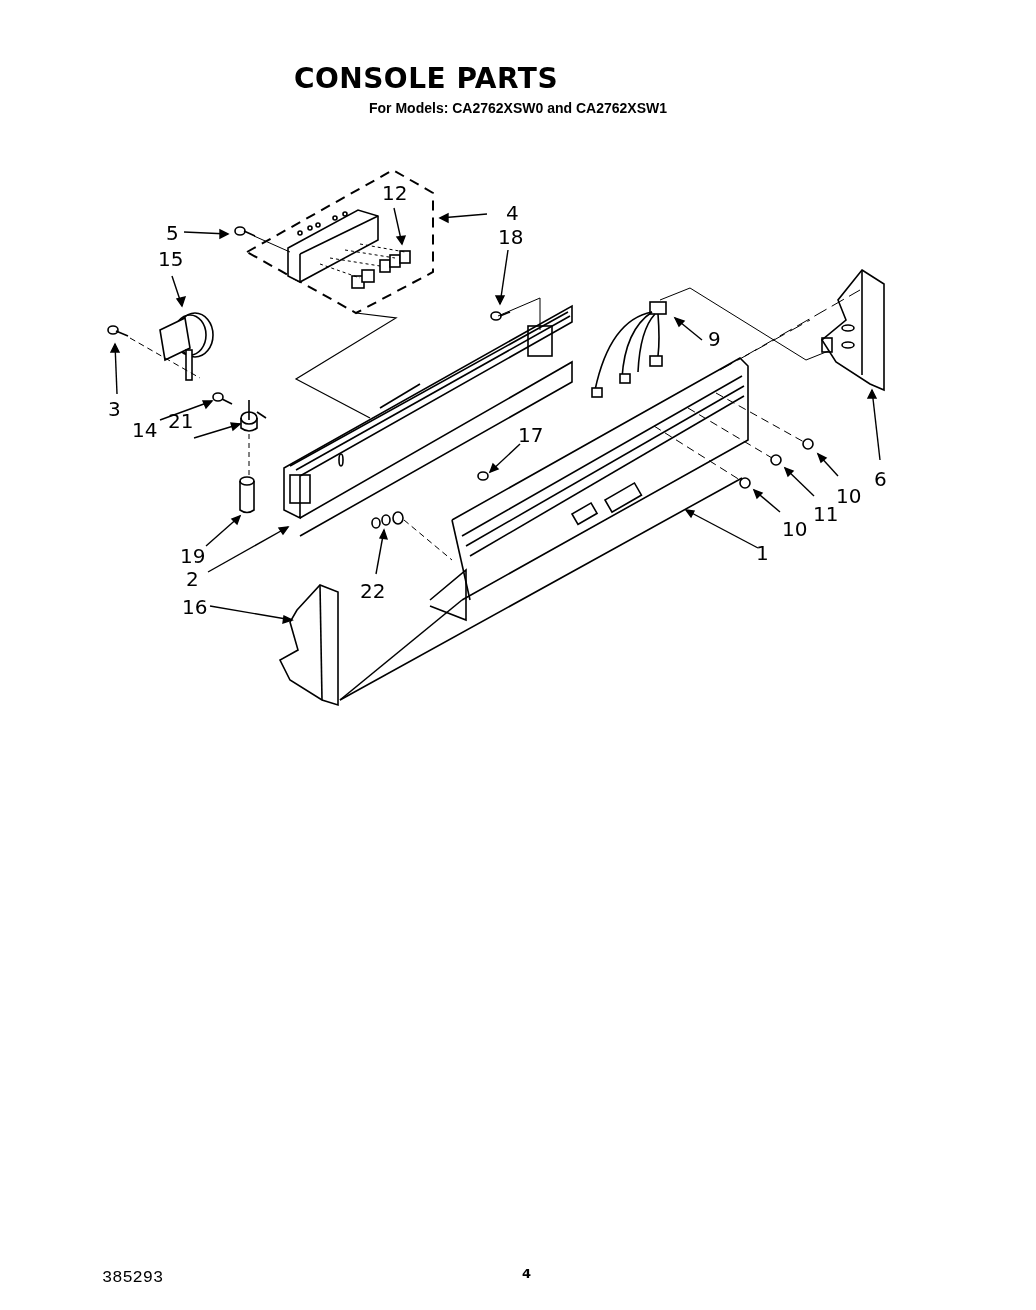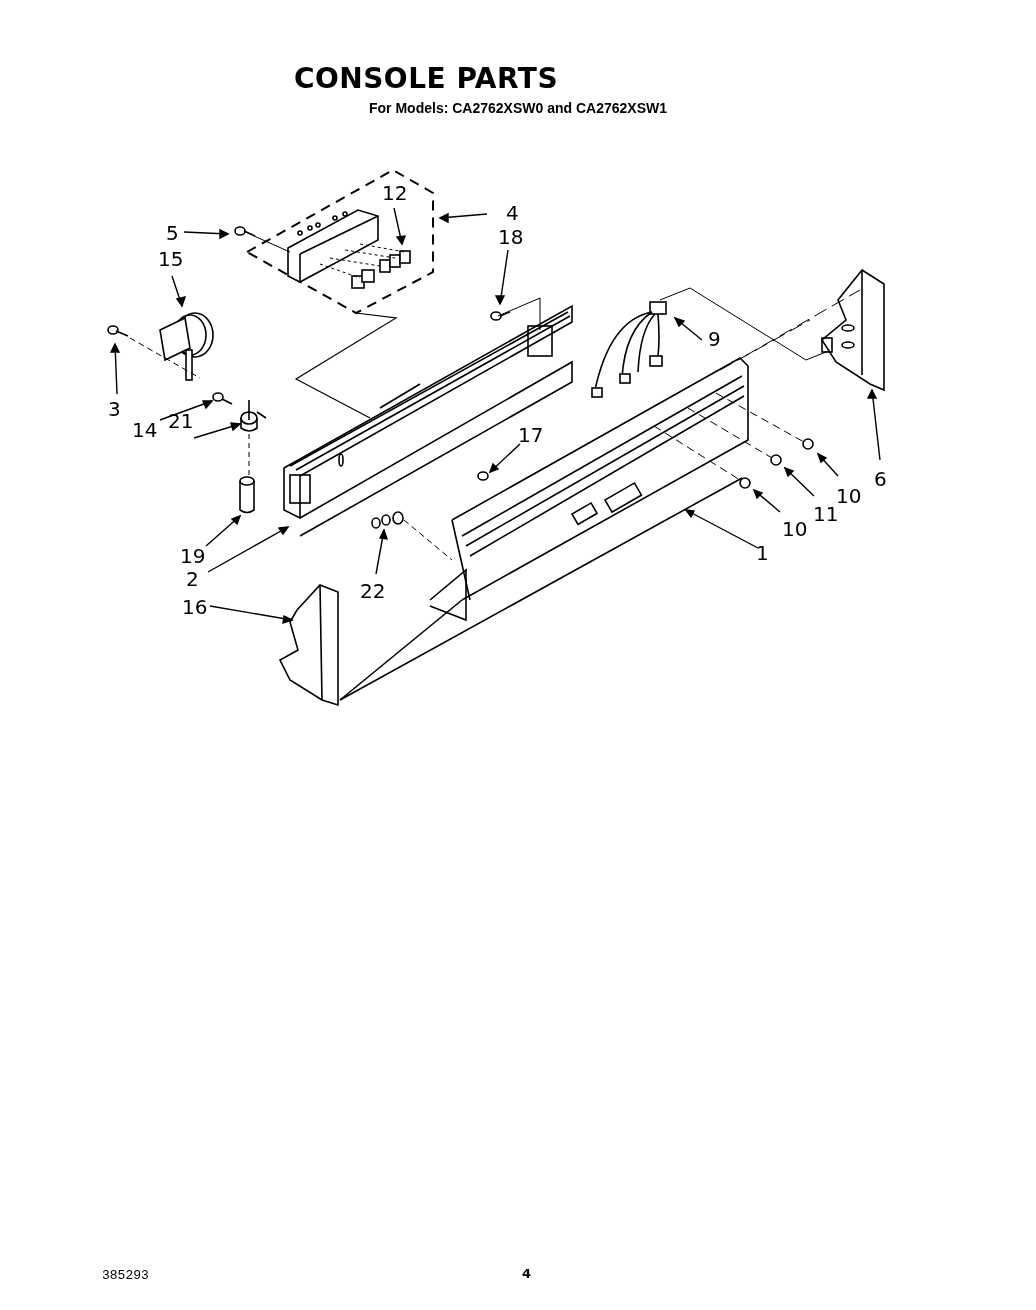--- a/index.html
+++ b/index.html
@@ -1,19 +1,19 @@
 <!DOCTYPE html>
 <html><head>
 <meta charset="utf-8">
 <style>
   html,body{margin:0;padding:0;background:#fff;}
   body{width:1036px;height:1310px;position:relative;overflow:hidden;font-family:"DejaVu Sans",sans-serif;color:#000;}
   .title{position:absolute;top:62px;left:0;width:852px;text-align:center;font-size:28px;font-weight:bold;letter-spacing:0.5px;}
   .subtitle{position:absolute;top:100px;left:0;width:1036px;text-align:center;font-size:14px;font-weight:bold;font-family:"Liberation Sans",sans-serif;}
-  .footer-left{position:absolute;top:1268px;left:102px;font-size:13px;font-family:"Liberation Mono",monospace;}
+  .footer-left{position:absolute;top:1268px;left:102px;font-size:17px;font-family:"Liberation Mono",monospace;}
   .footer-center{position:absolute;top:1266px;left:522px;font-size:13px;font-weight:bold;}
   svg{position:absolute;top:0;left:0;}
   .lbl{font-family:"DejaVu Sans",sans-serif;font-size:20px;}
 </style>
 </head>
 <body>
 
 <div class="title">CONSOLE PARTS</div>
 <div class="subtitle">For Models: CA2762XSW0 and CA2762XSW1</div>
 

